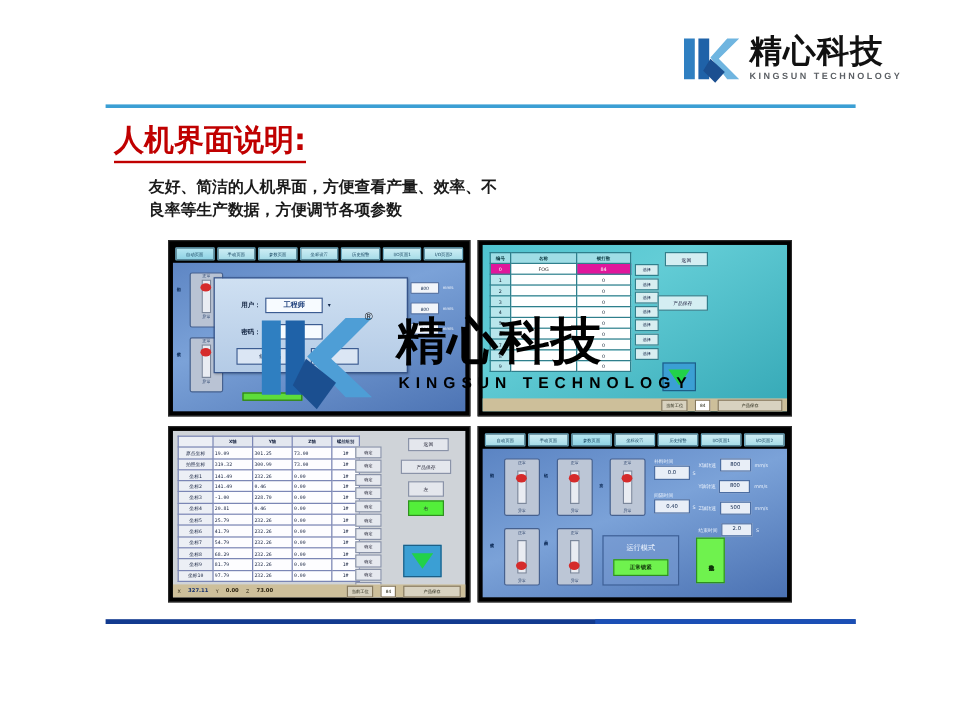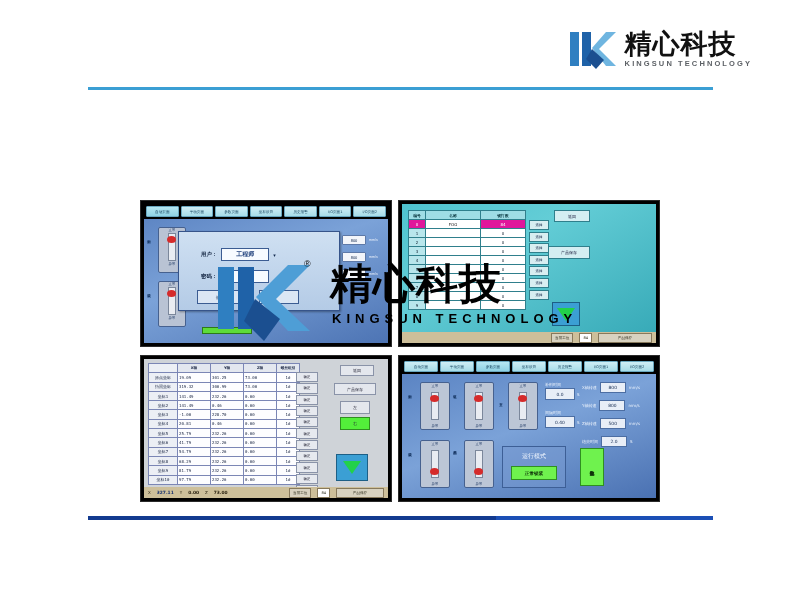--- a/index.html
+++ b/index.html
@@ -155,20 +155,22 @@
     <div class="logo-text">
       <div class="logo-cn">精心科技</div>
       <div class="logo-en">KINGSUN TECHNOLOGY</div>
     </div>
   </div>
 
   <div class="rule-top"></div>
   <div class="rule-bottom"></div>
   <div class="rule-bottom-fade"></div>
 
+  <div class="title">人机界面说明:</div>
+  <div class="body-text">友好、简洁的人机界面，方便查看产量、效率、不良率等生产数据，方便调节各项参数</div>
 
   <div class="photo" id="photo-tl">
     <div class="screen">
       <div class="tabbar">
         <div class="tab on">自动页面</div>
         <div class="tab">手动页面</div>
         <div class="tab">参数页面</div>
         <div class="tab">坐标设置</div>
         <div class="tab">历史报警</div>
         <div class="tab">I/O页面1</div>

